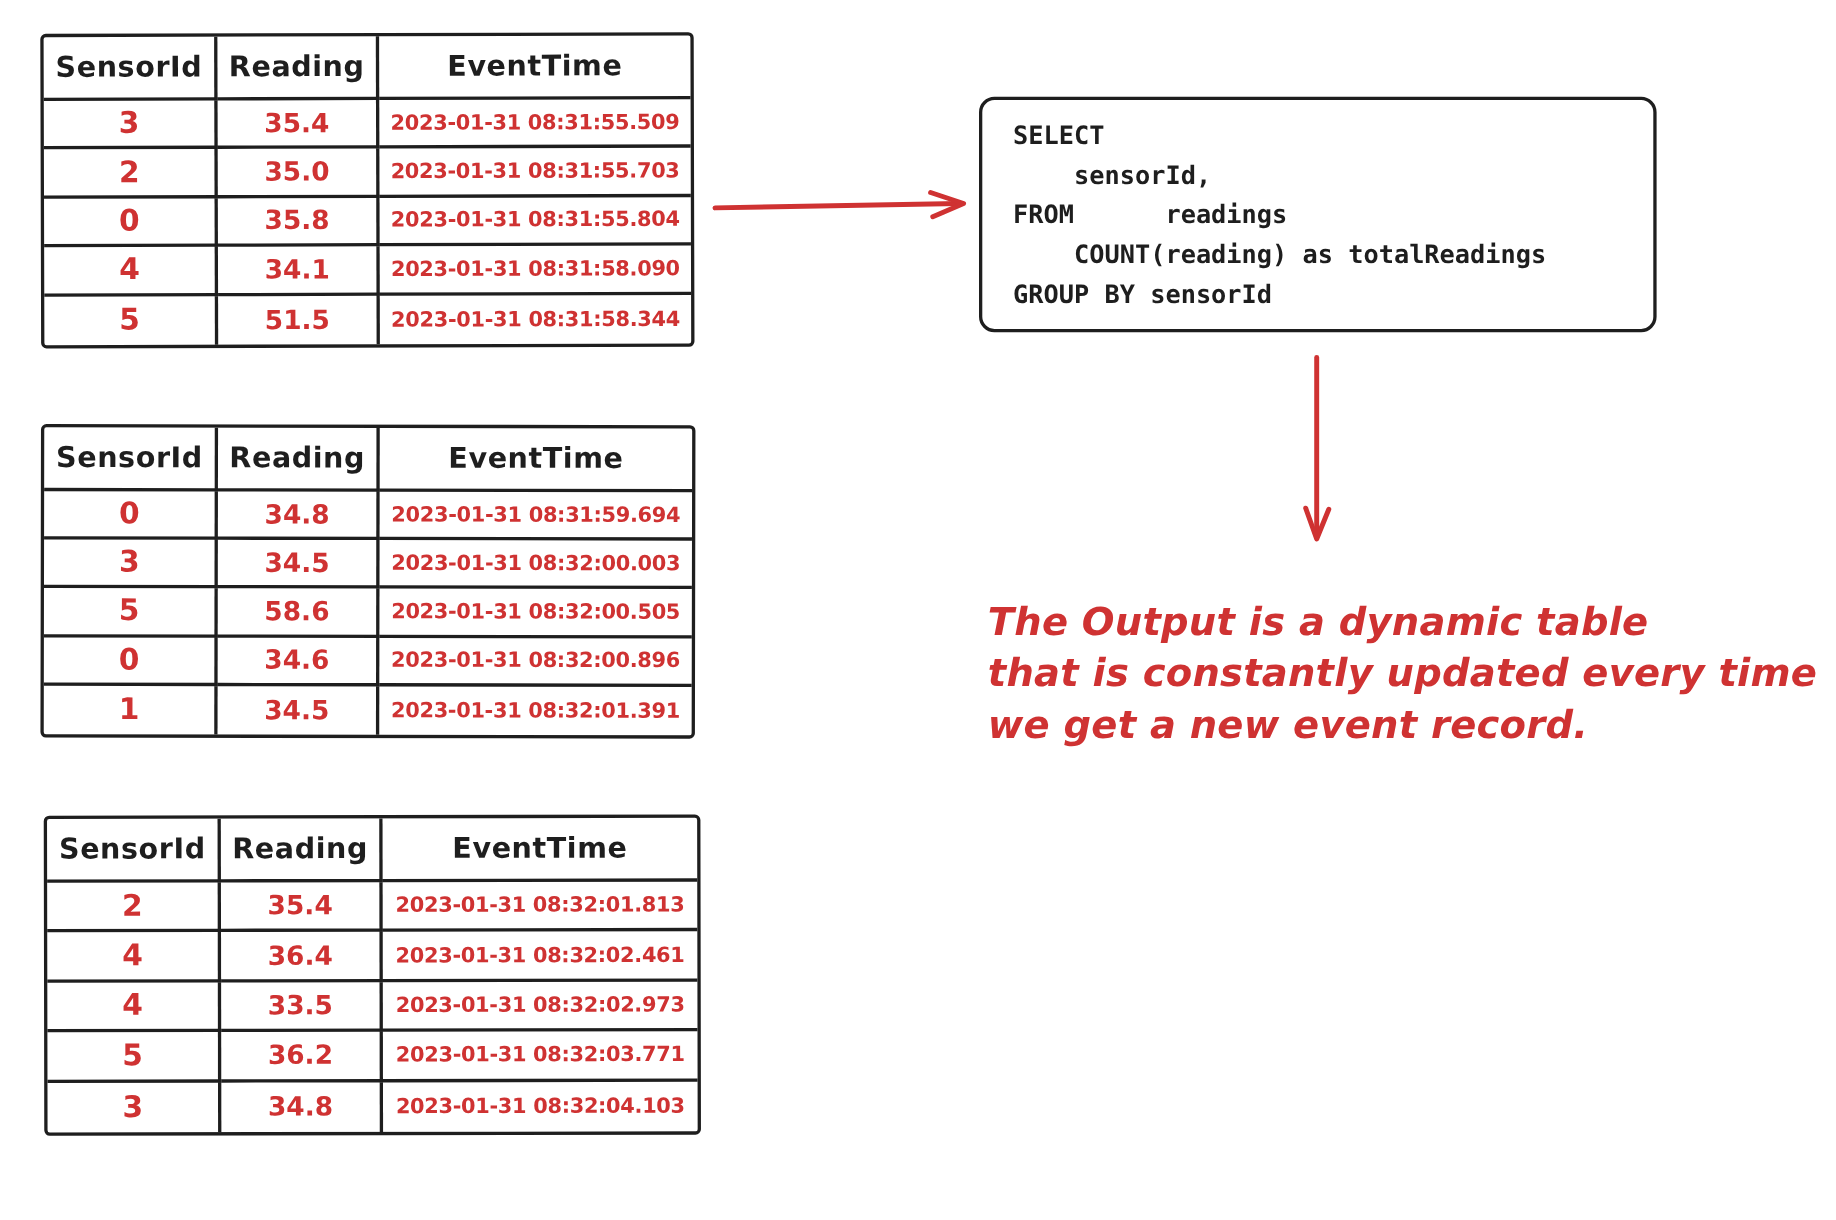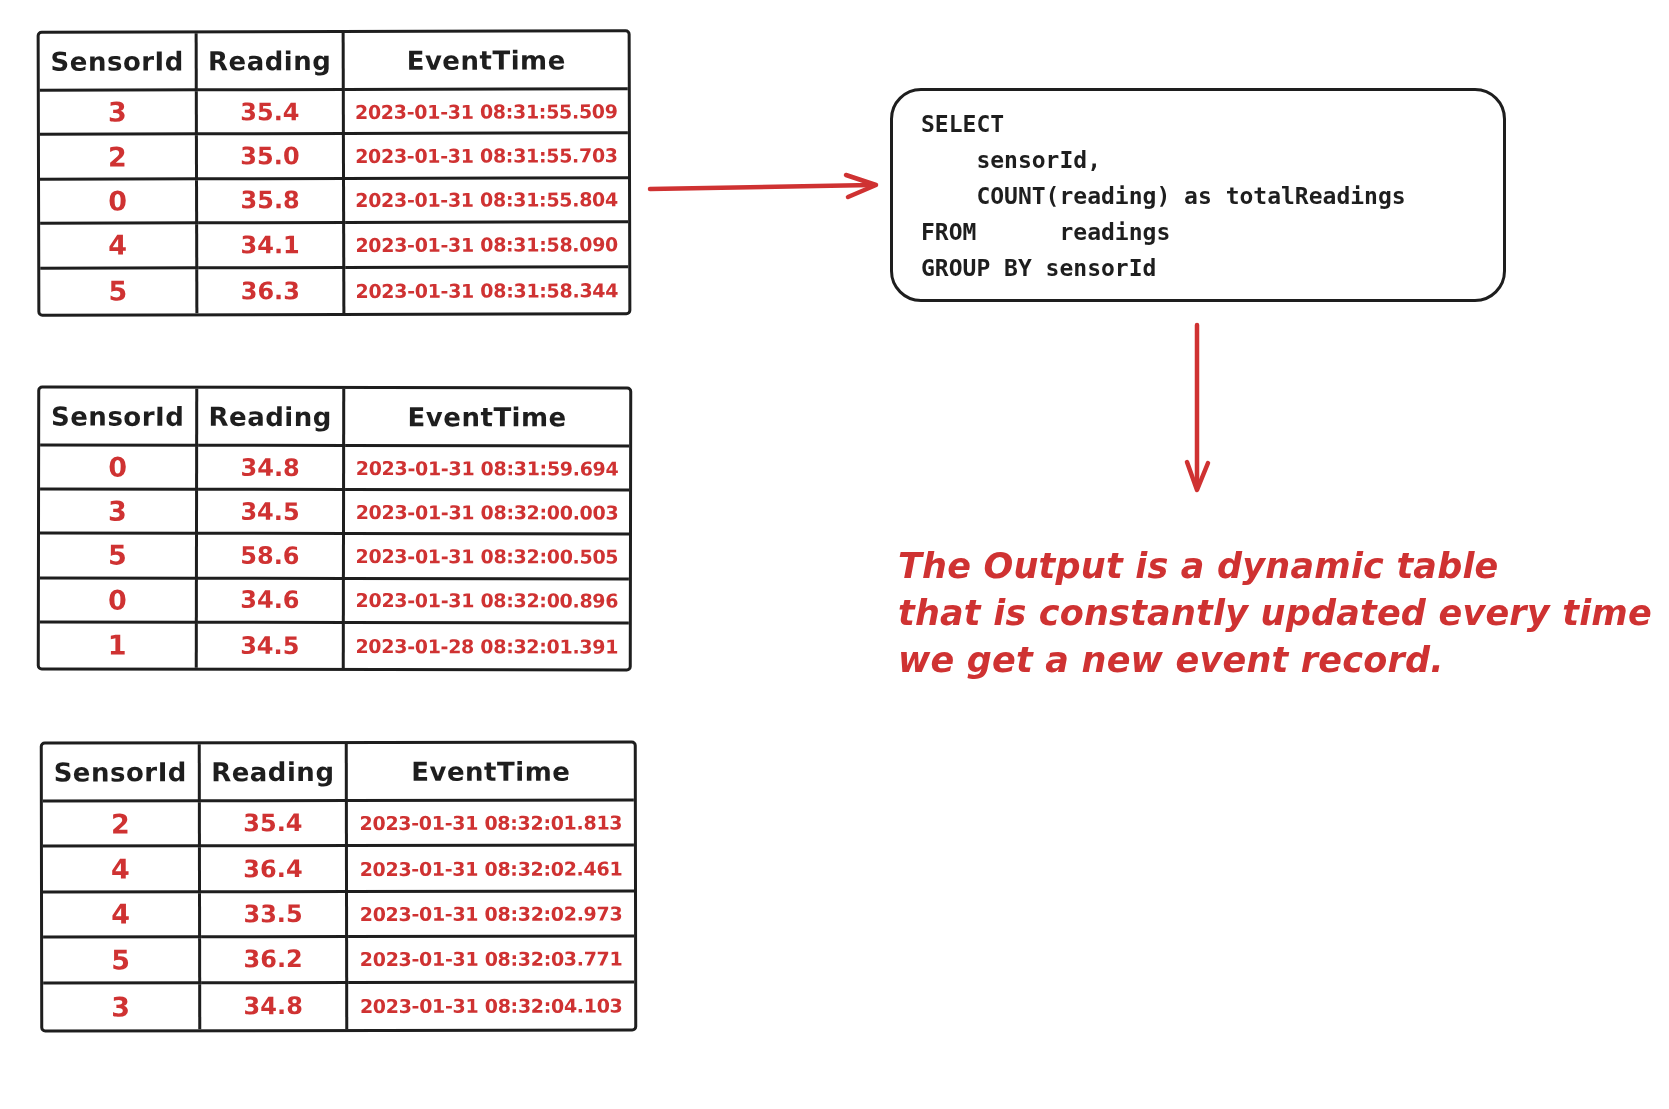--- a/index.html
+++ b/index.html
@@ -41,21 +41,21 @@
   .rdg{color:var(--red);font-size:24px;font-weight:600;text-align:right;}
   .ts{color:var(--red);font-size:19px;font-weight:600;letter-spacing:-0.3px;}
   #table-1{left:37px;top:30px;width:594px;height:286px;transform:rotate(-0.15deg);}
   #table-2{left:37px;top:386px;width:595px;height:285px;transform:rotate(0.1deg);}
   #table-3{left:40px;top:741px;width:597px;height:291px;transform:rotate(-0.1deg);}
   
   .sql-box{
     position:absolute;
     left:890px;top:88px;width:616px;height:214px;
     border:3.5px solid var(--ink);
-    border-radius:31px;
+    border-radius:14px;
     background:#fff;
     padding:15px 0 0 28px;
   }
   .sql-line{
     font-family:"DejaVu Sans Mono",monospace;
     font-size:23px;line-height:36px;
     color:var(--ink);
     white-space:pre;
     font-weight:600;
   }
@@ -116,21 +116,21 @@
 
     <div class="cell val col-a rb">0</div>
     <div class="cell rdg col-b rb">35.8</div>
     <div class="cell ts  col-c rb">2023-01-31 08:31:55.804</div>
 
     <div class="cell val col-a rb">4</div>
     <div class="cell rdg col-b rb">34.1</div>
     <div class="cell ts  col-c rb">2023-01-31 08:31:58.090</div>
 
     <div class="cell val col-a">5</div>
-    <div class="cell rdg col-b">36.3</div>
+    <div class="cell rdg col-b">51.5</div>
     <div class="cell ts  col-c">2023-01-31 08:31:58.344</div>
   </div>
 
   <div class="sketch-table" id="table-2">
     <div class="cell th col-a rb">SensorId</div>
     <div class="cell th col-b rb">Reading</div>
     <div class="cell th col-c rb">EventTime</div>
 
     <div class="cell val col-a rb">0</div>
     <div class="cell rdg col-b rb">34.8</div>
@@ -143,21 +143,21 @@
     <div class="cell val col-a rb">5</div>
     <div class="cell rdg col-b rb">58.6</div>
     <div class="cell ts  col-c rb">2023-01-31 08:32:00.505</div>
 
     <div class="cell val col-a rb">0</div>
     <div class="cell rdg col-b rb">34.6</div>
     <div class="cell ts  col-c rb">2023-01-31 08:32:00.896</div>
 
     <div class="cell val col-a">1</div>
     <div class="cell rdg col-b">34.5</div>
-    <div class="cell ts  col-c">2023-01-28 08:32:01.391</div>
+    <div class="cell ts  col-c">2023-01-31 08:32:01.391</div>
   </div>
 
   <div class="sketch-table" id="table-3">
     <div class="cell th col-a rb">SensorId</div>
     <div class="cell th col-b rb">Reading</div>
     <div class="cell th col-c rb">EventTime</div>
 
     <div class="cell val col-a rb">2</div>
     <div class="cell rdg col-b rb">35.4</div>
     <div class="cell ts  col-c rb">2023-01-31 08:32:01.813</div>
@@ -175,22 +175,22 @@
     <div class="cell ts  col-c rb">2023-01-31 08:32:03.771</div>
 
     <div class="cell val col-a">3</div>
     <div class="cell rdg col-b">34.8</div>
     <div class="cell ts  col-c">2023-01-31 08:32:04.103</div>
   </div>
 
   <div class="sql-box">
     <div class="sql-line">SELECT</div>
     <div class="sql-line">    sensorId,</div>
+    <div class="sql-line">FROM      readings</div>
     <div class="sql-line">    COUNT(reading) as totalReadings</div>
-    <div class="sql-line">FROM      readings</div>
     <div class="sql-line">GROUP BY sensorId</div>
   </div>
 
   <div class="note">
     <div class="note-line">The Output is a dynamic table</div>
     <div class="note-line">that is constantly updated every time</div>
     <div class="note-line">we get a new event record.</div>
   </div>
 
 </div>

